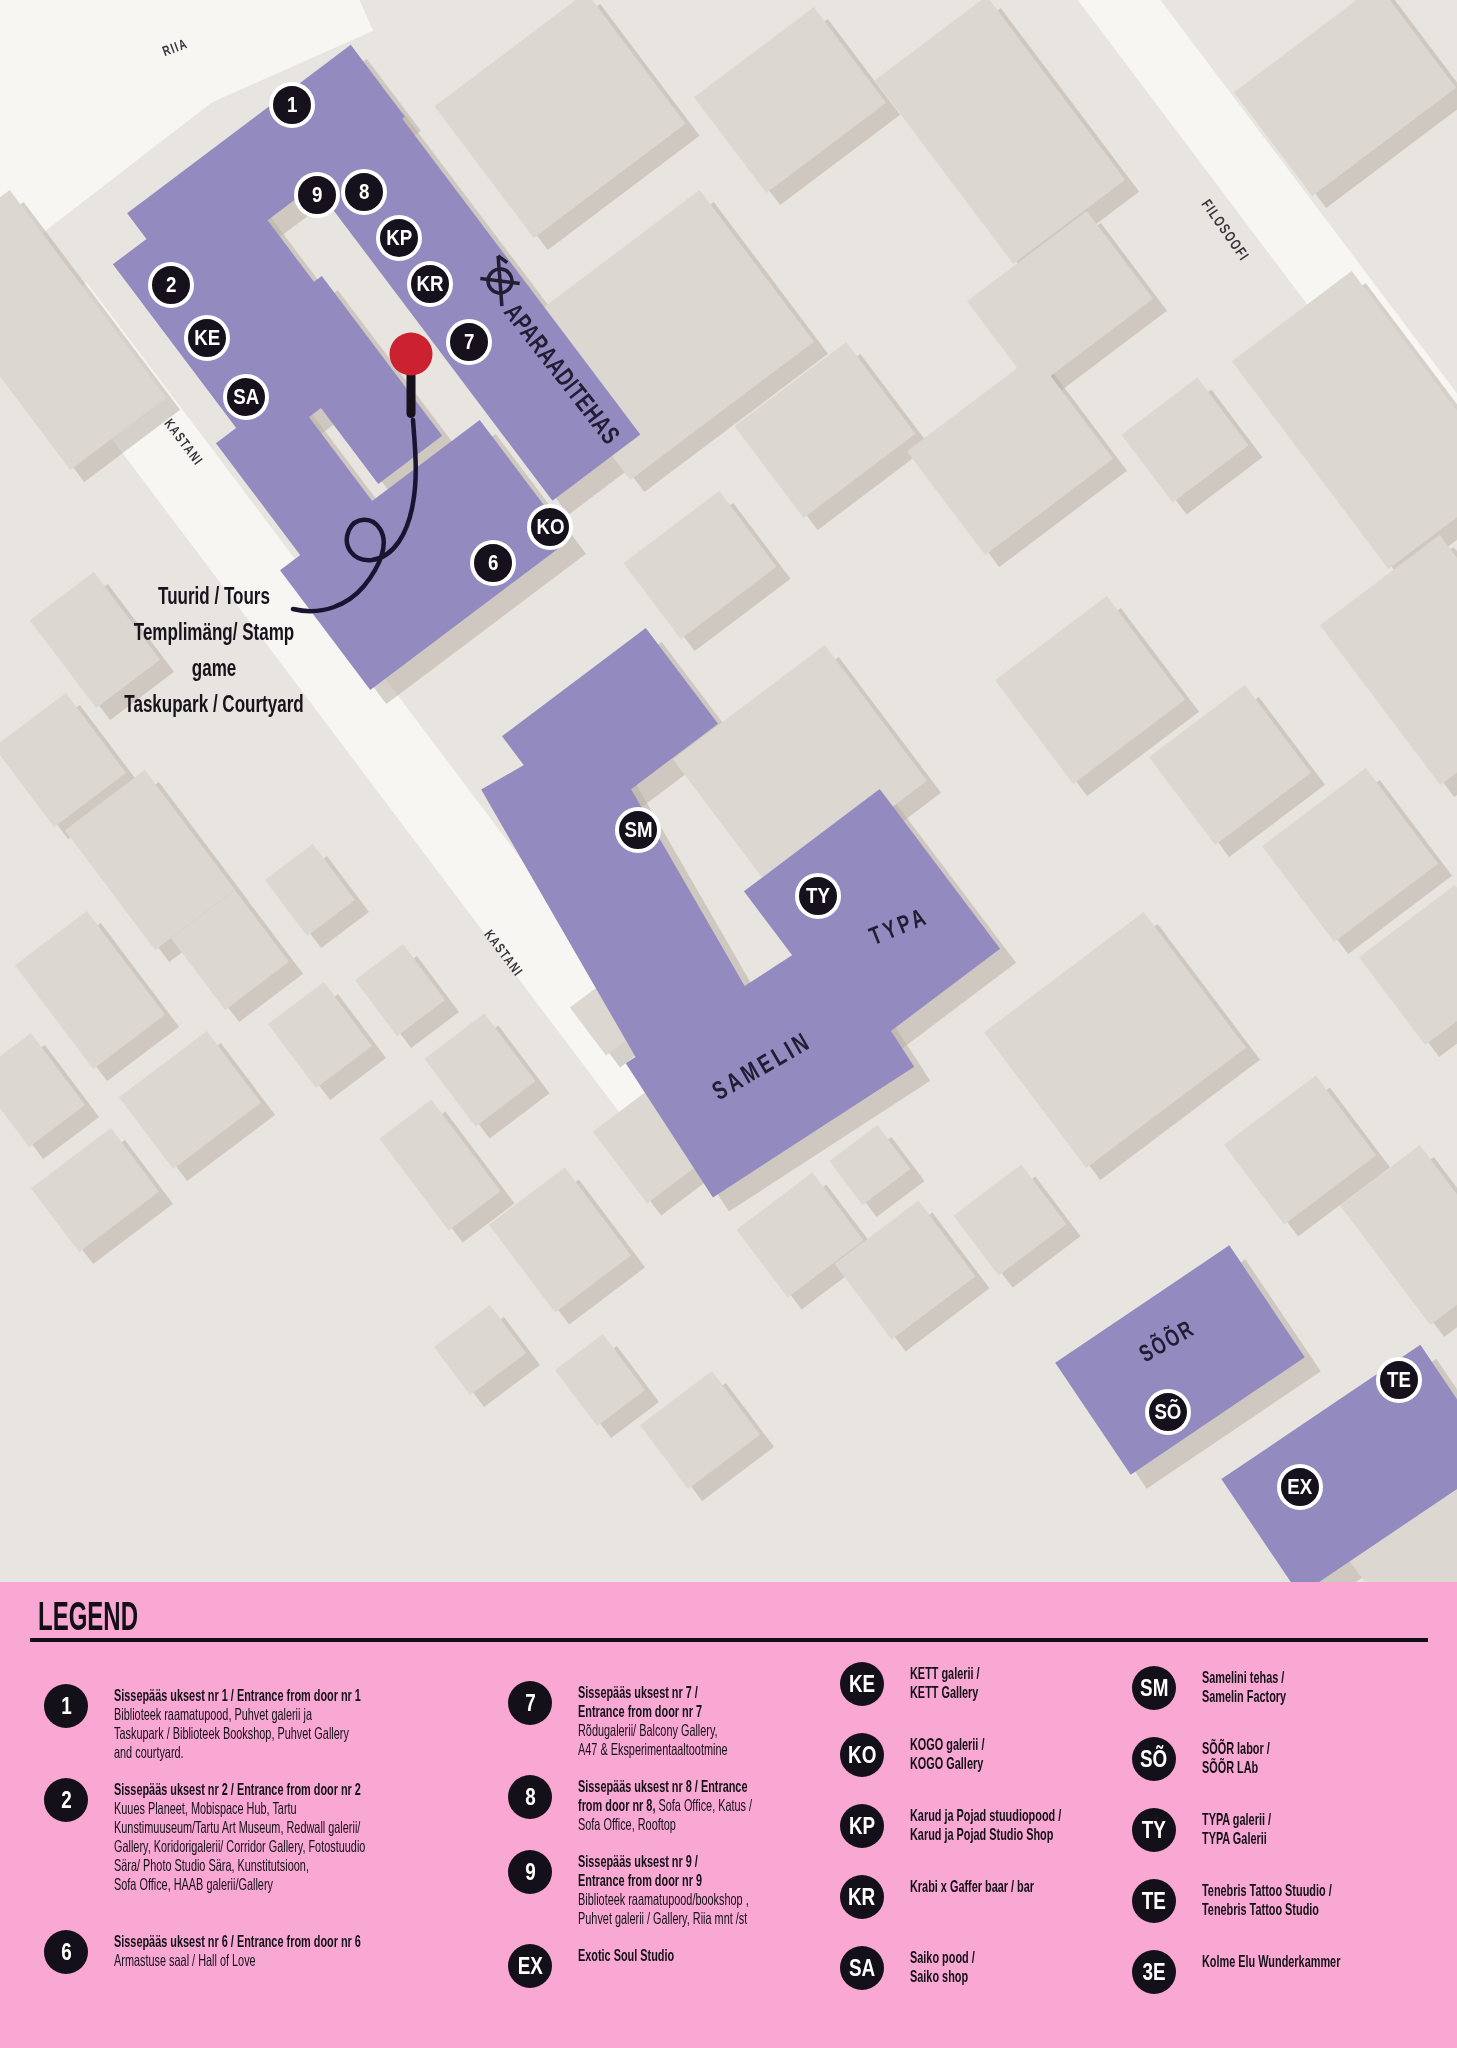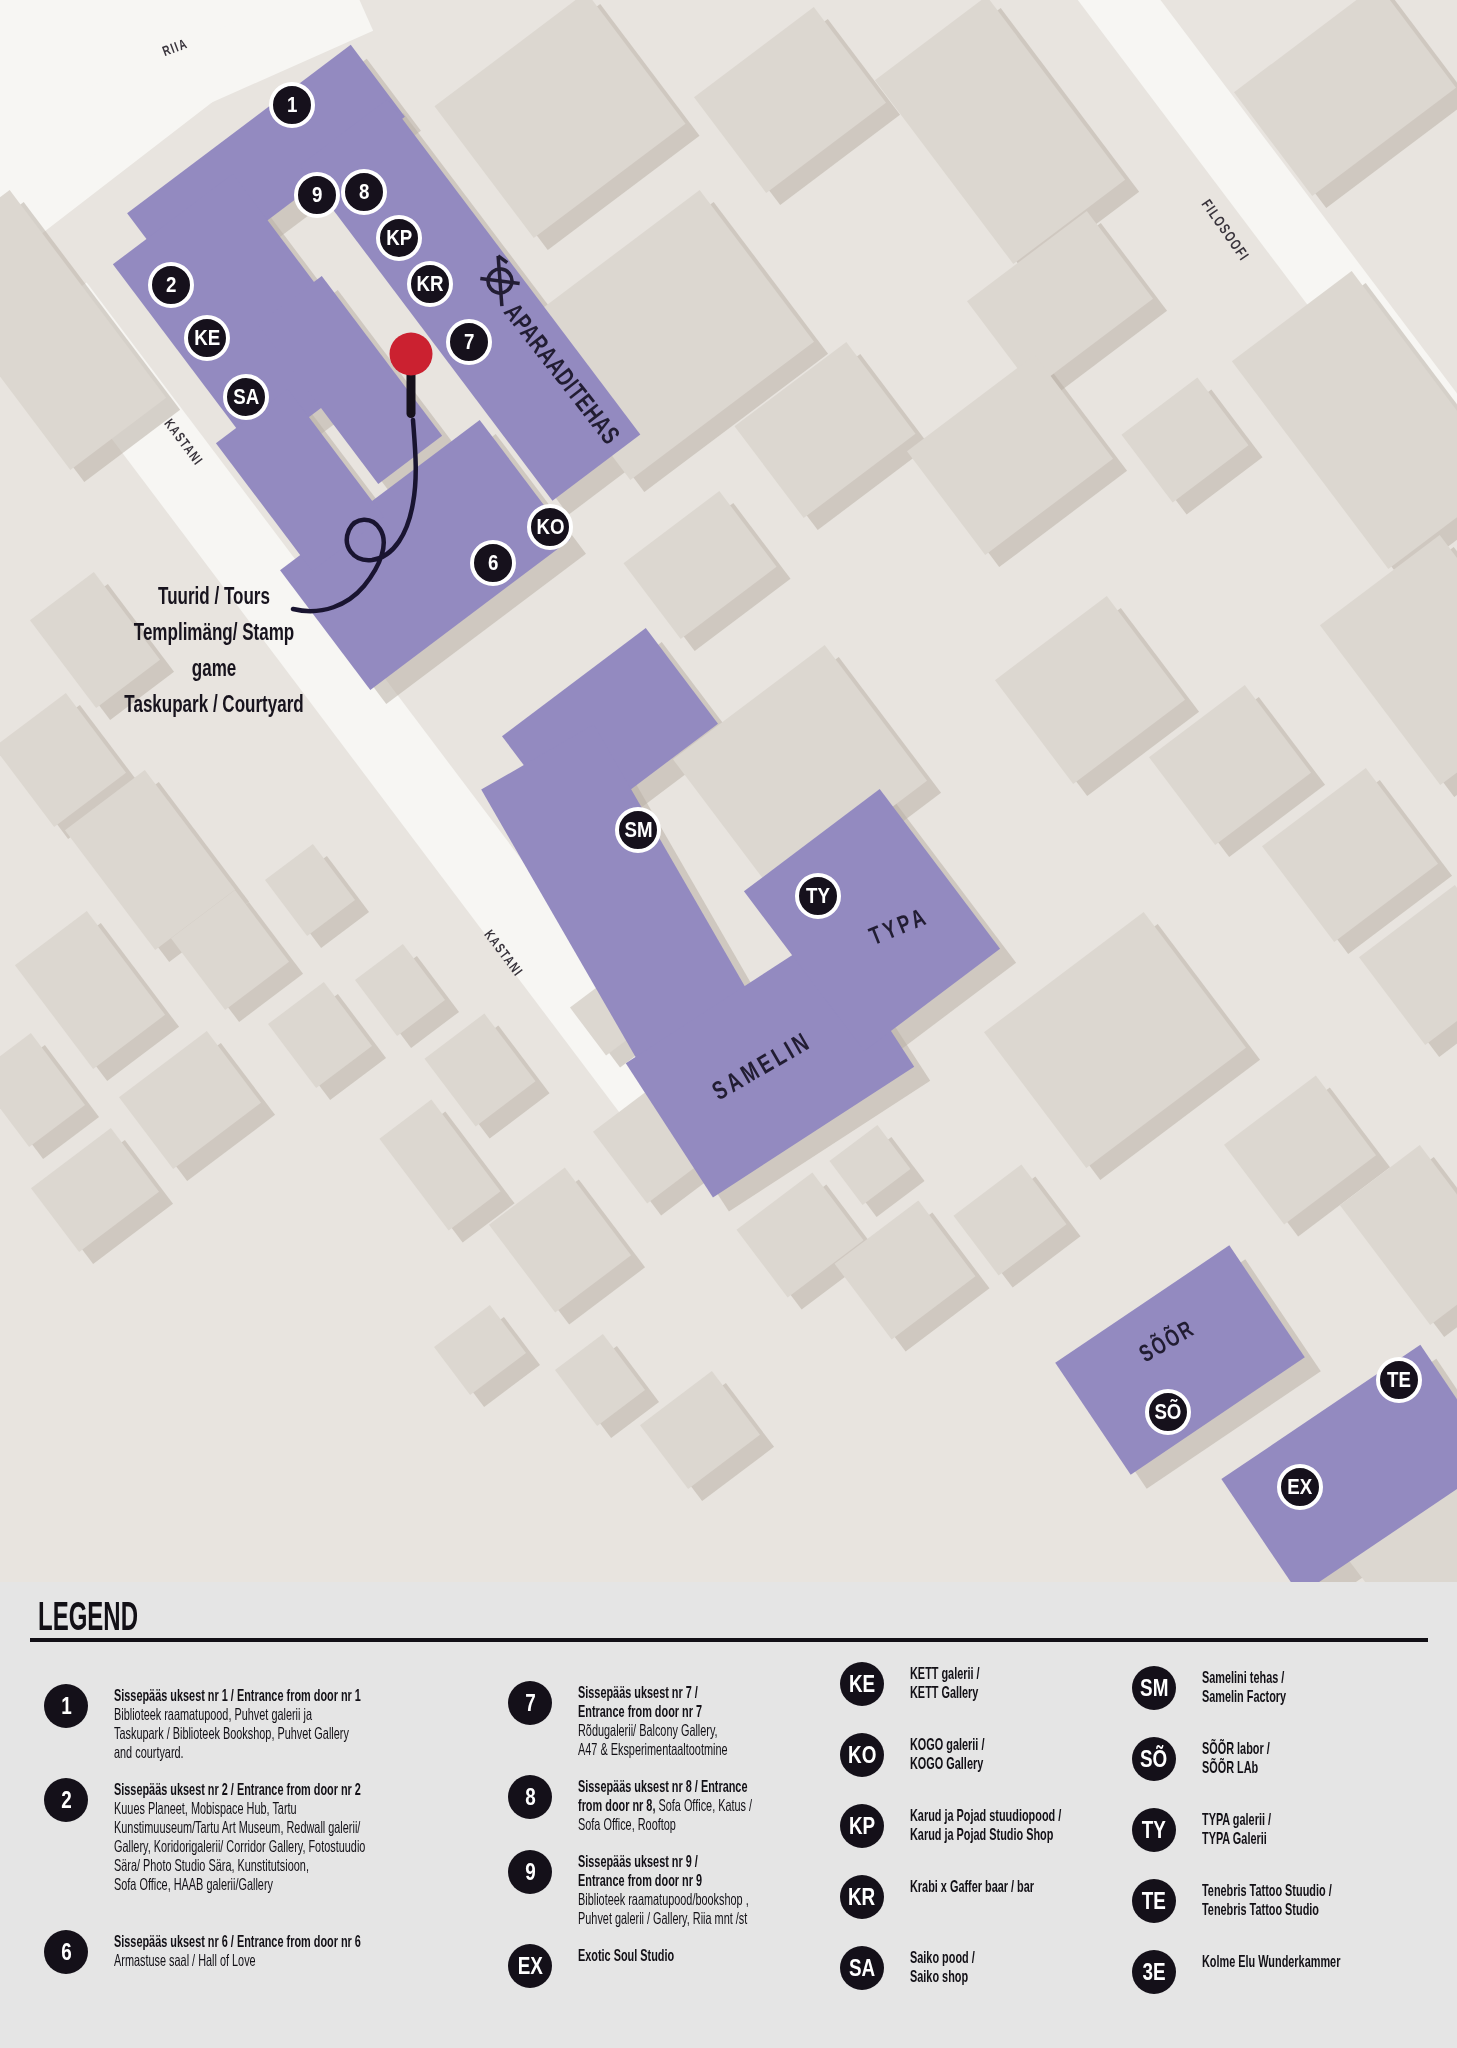--- a/index.html
+++ b/index.html
@@ -22,21 +22,21 @@
     display:flex;align-items:center;justify-content:center;
     color:#ffffff;font-size:22px;font-weight:700;
   }
   .map-marker span{display:inline-block;transform:scaleX(.85);}
   #pin-note{
     position:absolute;left:82px;top:578px;width:264px;z-index:7;
     text-align:center;font-weight:700;font-size:23px;line-height:36px;color:#17131d;
     transform:scaleX(.74);
   }
   
-  #legend{position:absolute;left:0;top:1582px;width:1457px;height:466px;background:#e5e5e5;}
+  #legend{position:absolute;left:0;top:1582px;width:1457px;height:466px;background:#f9a8d4;}
   #legend-title{
     position:absolute;left:38px;top:12px;font-size:40px;font-weight:700;color:#121016;
     transform:scaleX(.6);transform-origin:left top;white-space:nowrap;
   }
   #legend-rule{position:absolute;left:30px;top:56px;width:1398px;height:4px;background:#121016;}
   .lcol{position:absolute;}
   #lcol-0{left:44px;top:102px;}
   #lcol-1{left:508px;top:99px;}
   #lcol-2{left:840px;top:80px;}
   #lcol-3{left:1132px;top:84px;}

